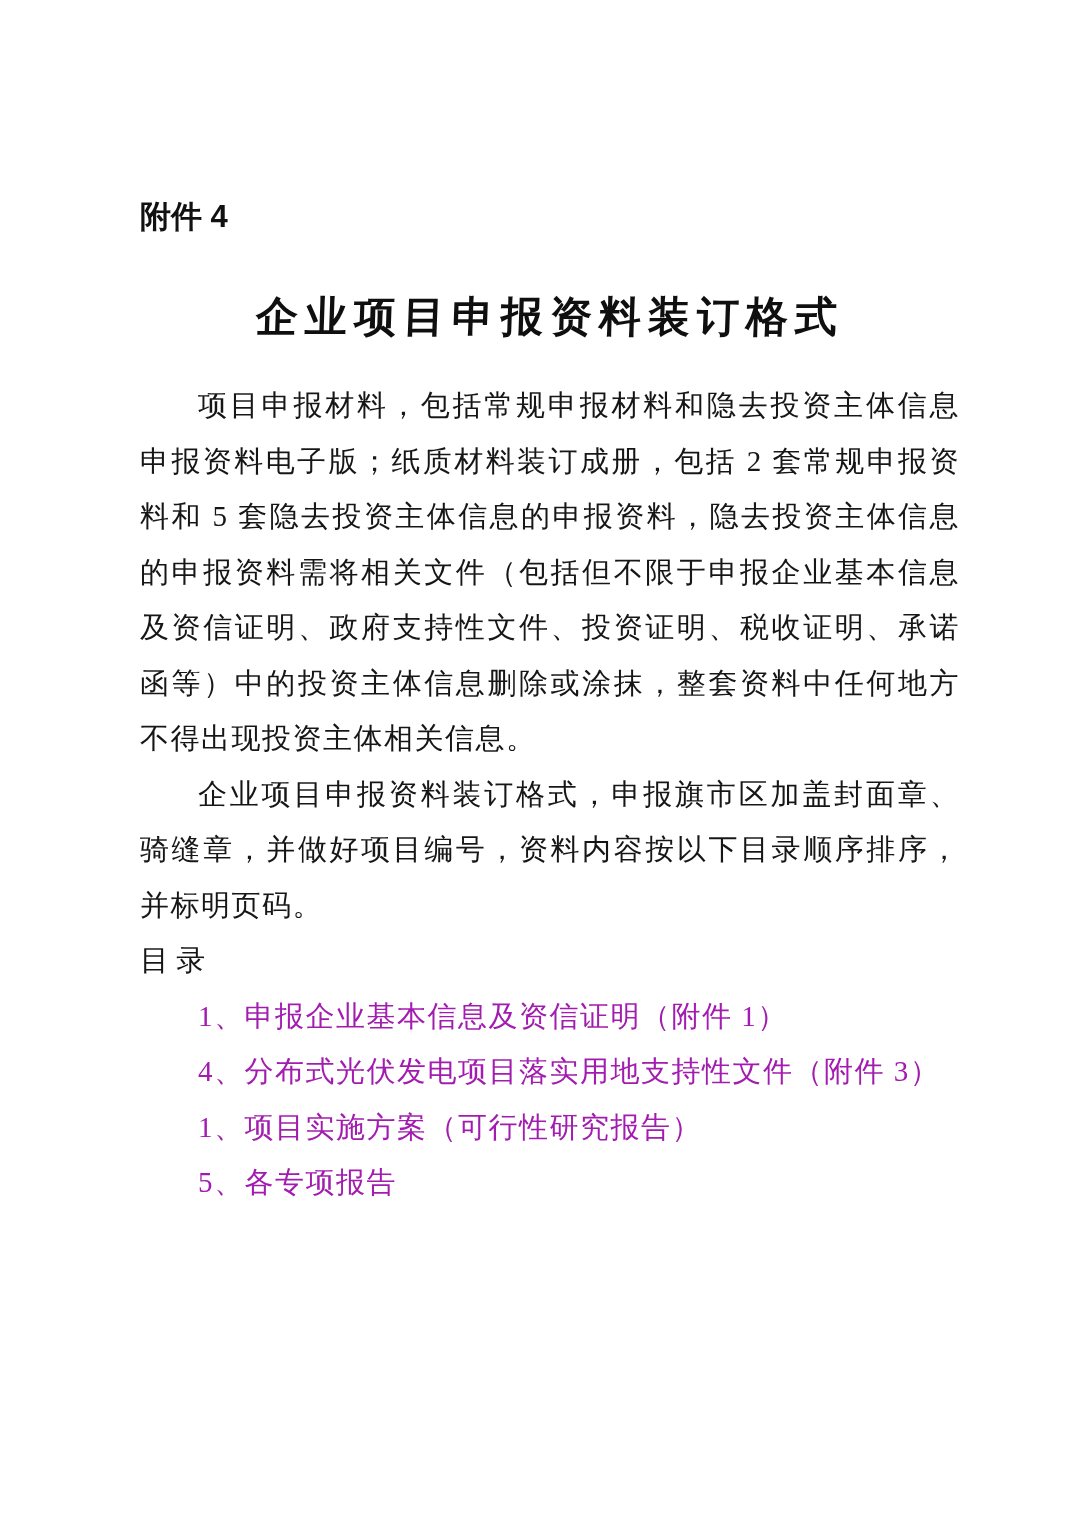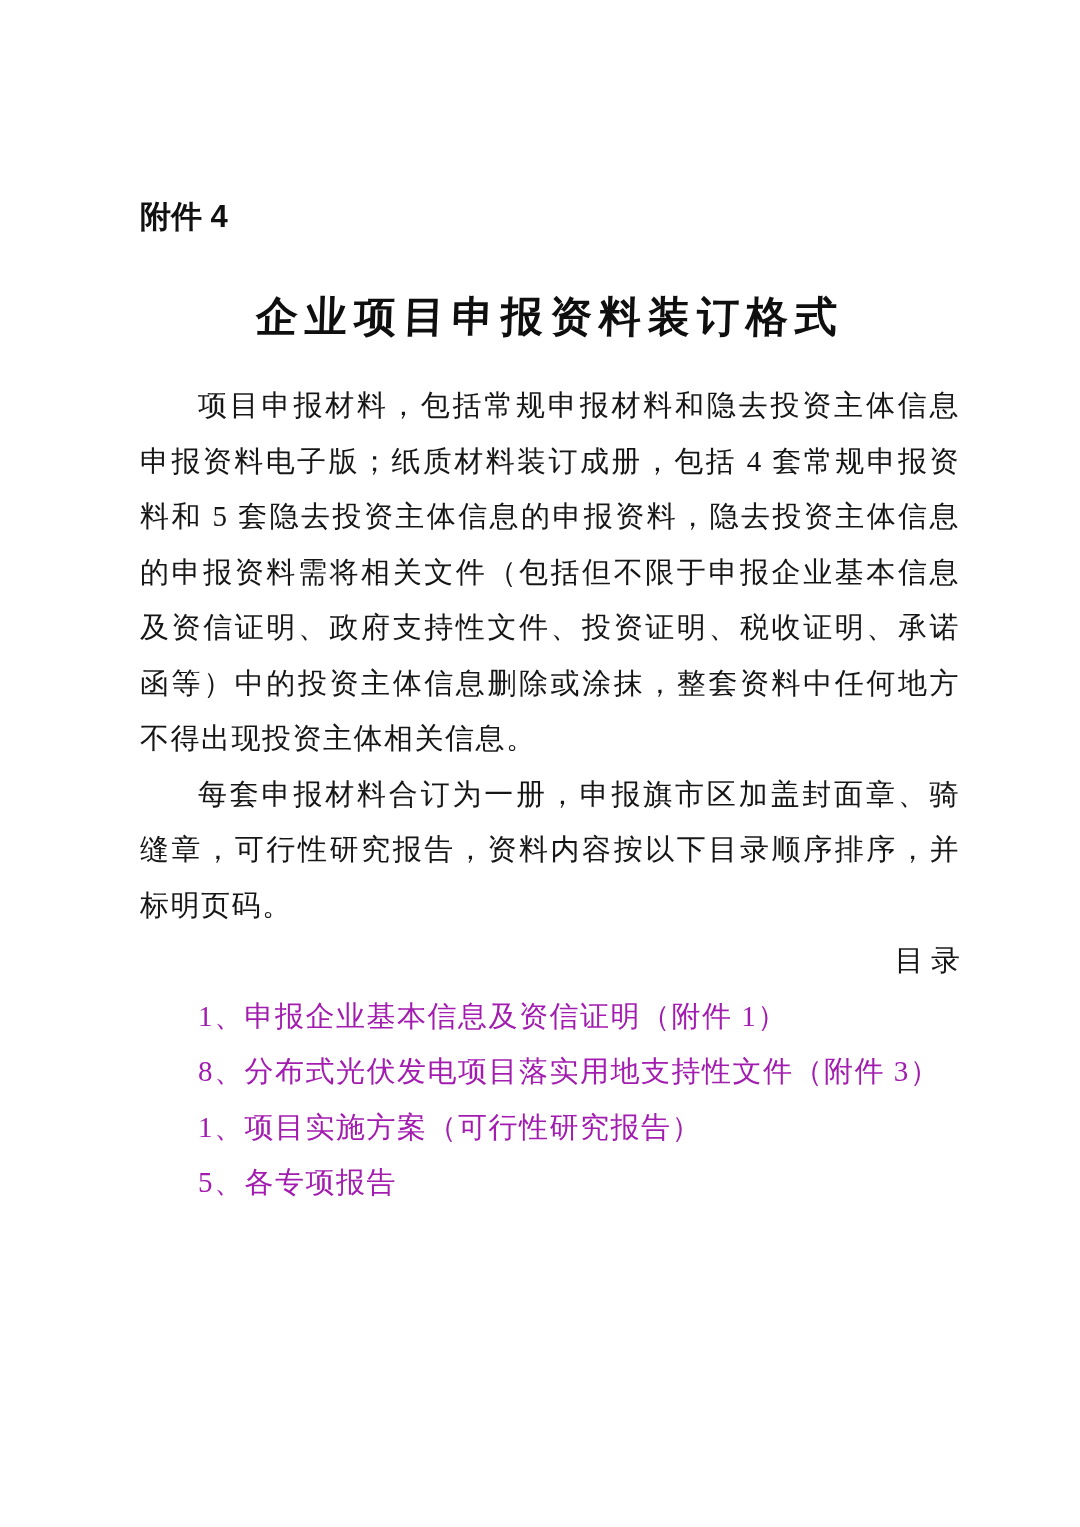--- a/index.html
+++ b/index.html
@@ -51,21 +51,21 @@
     text-align: justify;
     color: #161616;
   }
 
   .body-text p {
     text-indent: 2em;
     margin: 0;
   }
 
   .toc-heading {
-    text-align: right;
+    text-align: left;
     font-size: 29px;
     line-height: 55.5px;
     font-weight: 400;
     color: #161616;
   }
 
   .toc-list {
     list-style: none;
   }
 
@@ -93,29 +93,29 @@
 <body>
 
 <div class="page">
   <div class="content">
 
     <div class="attachment-label">附件 4</div>
 
     <div class="doc-title">企业项目申报资料装订格式</div>
 
     <div class="body-text">
-      <p>项目申报材料，包括常规申报材料和隐去投资主体信息申报资料电子版；纸质材料装订成册，包括 4 套常规申报资料和 5 套隐去投资主体信息的申报资料，隐去投资主体信息的申报资料需将相关文件（包括但不限于申报企业基本信息及资信证明、政府支持性文件、投资证明、税收证明、承诺函等）中的投资主体信息删除或涂抹，整套资料中任何地方不得出现投资主体相关信息。</p>
-      <p>每套申报材料合订为一册，申报旗市区加盖封面章、骑缝章，可行性研究报告，资料内容按以下目录顺序排序，并标明页码。</p>
+      <p>项目申报材料，包括常规申报材料和隐去投资主体信息申报资料电子版；纸质材料装订成册，包括 2 套常规申报资料和 5 套隐去投资主体信息的申报资料，隐去投资主体信息的申报资料需将相关文件（包括但不限于申报企业基本信息及资信证明、政府支持性文件、投资证明、税收证明、承诺函等）中的投资主体信息删除或涂抹，整套资料中任何地方不得出现投资主体相关信息。</p>
+      <p>企业项目申报资料装订格式，申报旗市区加盖封面章、骑缝章，并做好项目编号，资料内容按以下目录顺序排序，并标明页码。</p>
     </div>
 
     <div class="toc-heading">目  录</div>
 
     <ul class="toc-list">
       <li class="toc-item">1、申报企业基本信息及资信证明（附件 1）</li>
-      <li class="toc-item">8、分布式光伏发电项目落实用地支持性文件（附件 3）</li>
+      <li class="toc-item">4、分布式光伏发电项目落实用地支持性文件（附件 3）</li>
       <li class="toc-item">1、项目实施方案（可行性研究报告）</li>
       <li class="toc-item">5、各专项报告</li>
     </ul>
 
   </div>
 
   <div class="page-footer">— 12 —</div>
 </div>
 
 </body></html>

